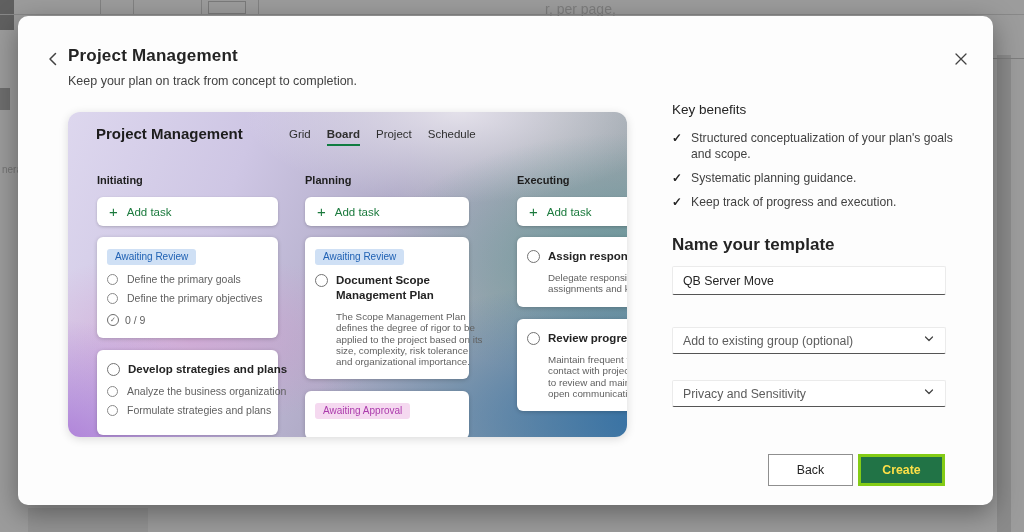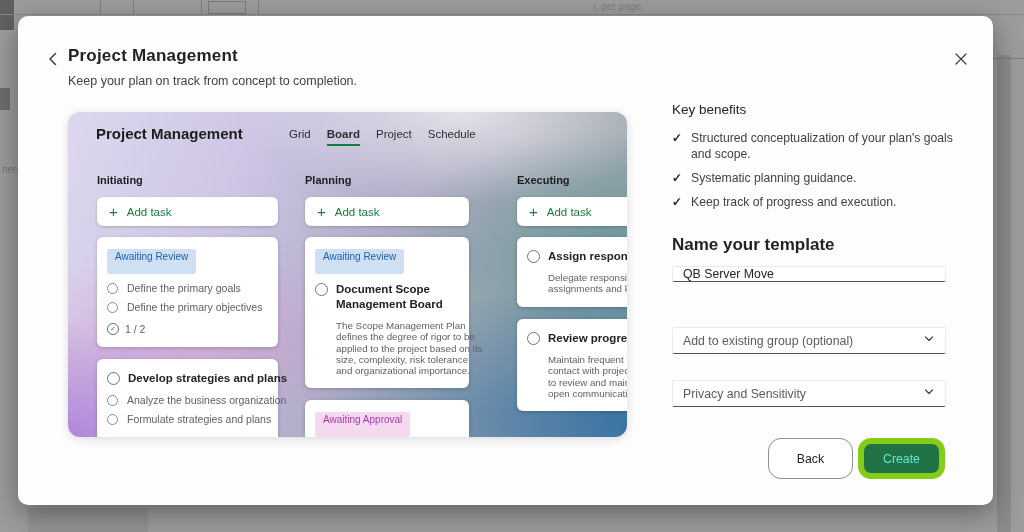--- a/index.html
+++ b/index.html
@@ -6,21 +6,21 @@
   html,body { width:1024px; height:532px; overflow:hidden; }
   body { position:relative; background:#9c9c9c; font-family:"Liberation Sans",sans-serif; -webkit-font-smoothing:antialiased; }
 
   
   .bg-el { position:absolute; }
   .bg-topline { left:0; top:14px; width:1024px; height:1px; background:#888; }
   .bg-sq1 { left:0; top:0; width:14px; height:30px; background:#606060; }
   .bg-sq2 { left:0; top:88px; width:10px; height:22px; background:#6e6e6e; }
   .bg-outline { left:208px; top:1px; width:38px; height:13px; border:1px solid #7a7a7a; }
   .bg-tick { top:0; width:1px; height:14px; background:#828282; }
-  .bg-faint-text { top:1px; font-size:10px; color:#7d7d7d;margin-left:48px; }
+  .bg-faint-text { top:1px; font-size:14px; color:#7d7d7d; }
   .bg-nera { left:2px; top:164px; font-size:10px; color:#757575; }
   .bg-scrollbar { left:997px; top:55px; width:14px; height:477px; background:#8b8b8b; }
   .bg-rdivider { left:993px; top:58px; width:31px; height:1px; background:#7d7d7d; }
   .bg-bpatch { left:28px; top:508px; width:120px; height:24px; background:#939393; }
 
   
   .modal { position:absolute; left:18px; top:16px; width:975px; height:489px;
            background:#fdfdfd; border-radius:10px; box-shadow:0 8px 28px rgba(0,0,0,.38); }
   .back-btn { position:absolute; left:26px; top:34px; width:18px; height:18px; cursor:pointer; }
   .modal-title { position:absolute; left:50px; top:30px; font-size:17px; font-weight:700; color:#242424; letter-spacing:.2px; }
@@ -47,21 +47,21 @@
   .col-0 { left:29px;  width:181px; }
   .col-1 { left:237px; width:164px; }
   .col-2 { left:449px; width:200px; }
   .col-name { font-size:11px; font-weight:700; color:#1e1e1e; margin-bottom:11px; }
   .add-task { height:29px; background:#fff; border-radius:6px; display:flex; align-items:center;
               padding-left:12px; gap:9px; box-shadow:0 1px 3px rgba(0,0,0,.20); margin-bottom:11px; cursor:pointer; }
   .add-plus { color:#1b7a3d; font-size:15px; font-weight:400; line-height:1; }
   .add-label { color:#1b7a3d; font-size:11.5px; }
   .pcard { background:#fff; border-radius:6px; box-shadow:0 1px 4px rgba(0,0,0,.20);
            padding:9px 8px 12px 10px; margin-bottom:12px; }
-  .badge { display:inline-block; font-size:10px; padding:2px 8px 12px; border-radius:3px; margin-bottom:8px; }
+  .badge { display:inline-block; font-size:10px; padding:2px 8px 3px; border-radius:3px; margin-bottom:8px; }
   .badge.blue { background:#cfe0f5; color:#2162b4; }
   .badge.pink { background:#f5d9f0; color:#ab3bac; }
   .task-row { display:flex; align-items:center; gap:8px; margin-bottom:8px; }
   .circle { width:13px; height:13px; border:1.4px solid #737373; border-radius:50%; background:#fff; flex:none; }
   .circle.sm { width:11px; height:11px; border-width:1.2px; border-color:#8a8a8a; }
   .task-title { font-size:11.5px; font-weight:700; color:#242424; line-height:15px; white-space:nowrap; }
   .task-title.wrap { white-space:normal; max-width:118px; }
   .sub-row { display:flex; align-items:center; gap:9px; margin-bottom:7px; }
   .sub-label { font-size:10.5px; color:#616161; white-space:nowrap; }
   .desc { font-size:9.8px; line-height:11.3px; color:#616161; margin:2px 0 0 21px; width:150px; }
@@ -71,32 +71,32 @@
   .check-circle { width:12px; height:12px; border:1.2px solid #6d6d6d; border-radius:50%;
                   display:flex; align-items:center; justify-content:center; font-size:7px; color:#6d6d6d; }
   .checklist-count { font-size:10.5px; }
 
   
   .benefits-title { position:absolute; left:654px; top:86px; font-size:13.5px; font-weight:400; color:#242424; }
   .benefits { position:absolute; left:654px; top:114px; width:288px; display:flex; flex-direction:column; gap:8px; }
   .benefit { display:flex; gap:9px; font-size:12.2px; line-height:16px; color:#424242; }
   .benefit-check { color:#242424; font-size:12px; font-weight:700; flex:none; }
   .name-label { position:absolute; left:654px; top:219px; font-size:17px; font-weight:700; color:#242424; }
-  .name-input { position:absolute; left:654px; top:250px; width:274px; height:16px; background:#fff;
+  .name-input { position:absolute; left:654px; top:250px; width:274px; height:29px; background:#fff;
                 border:1px solid #ebebeb; border-bottom:1.5px solid #555; border-radius:2px;
                 padding:0 10px; font-size:12.3px; color:#242424; font-family:"Liberation Sans",sans-serif; outline:none; }
   .dropdown { position:absolute; left:654px; width:274px; height:27px; background:#fff;
               border:1px solid #ebebeb; border-bottom:1.5px solid #555; border-radius:2px;
               display:flex; align-items:center; justify-content:space-between; padding:0 10px;
               font-size:12.3px; color:#5c5c5c; cursor:pointer; }
   .dd-1 { top:311px; } .dd-2 { top:364px; }
-  .btn { position:absolute; top:422px; height:41px; border-radius:13px; font-size:12.3px;
+  .btn { position:absolute; top:438px; height:32px; border-radius:0; font-size:12.3px;
          display:flex; align-items:center; justify-content:center; cursor:pointer; font-family:"Liberation Sans",sans-serif; }
   .btn-back { left:750px; width:85px; background:#fff; border:1px solid #8f8f8f; color:#242424; }
-  .btn-create { left:840px; width:87px; background:#217346; border:6px solid #84cc16; color:#5eead4; font-weight:400; }
+  .btn-create { left:840px; width:87px; background:#217346; border:3px solid #84cc16; color:#fde047; font-weight:700; }
 </style>
 </head>
 <body>
 
 <div>
   <div class="bg-el bg-sq1"></div>
   <div class="bg-el bg-sq2"></div>
   <div class="bg-el bg-outline"></div>
   <div class="bg-el bg-tick" style="left:100px"></div>
   <div class="bg-el bg-tick" style="left:133px"></div>
@@ -145,21 +145,21 @@
         <div class="sub-row">
           <span class="circle sm"></span>
           <span class="sub-label">Define the primary goals</span>
         </div>
         <div class="sub-row">
           <span class="circle sm"></span>
           <span class="sub-label">Define the primary objectives</span>
         </div>
         <div class="checklist">
           <span class="check-circle">✓</span>
-          <span class="checklist-count">1 / 2</span>
+          <span class="checklist-count">0 / 9</span>
         </div>
       </div>
       <div class="pcard">
         <div class="task-row" style="margin-top:3px">
           <span class="circle"></span>
           <span class="task-title">Develop strategies and plans</span>
         </div>
         <div class="sub-row">
           <span class="circle sm"></span>
           <span class="sub-label">Analyze the business organization</span>
@@ -174,21 +174,21 @@
     <div class="pcol col-1">
       <div class="col-name">Planning</div>
       <div class="add-task">
         <span class="add-plus">+</span>
         <span class="add-label">Add task</span>
       </div>
       <div class="pcard">
         <span class="badge blue">Awaiting Review</span>
         <div class="task-row" style="align-items:flex-start">
           <span class="circle" style="margin-top:1px"></span>
-          <span class="task-title wrap">Document Scope Management Board</span>
+          <span class="task-title wrap">Document Scope Management Plan</span>
         </div>
         <div class="desc">The Scope Management Plan defines the degree of rigor to be applied to the project based on its size, complexity, risk tolerance and organizational importance.</div>
       </div>
       <div class="pcard">
         <span class="badge pink">Awaiting Approval</span>
       </div>
     </div>
 
     <div class="pcol col-2">
       <div class="col-name">Executing</div>

